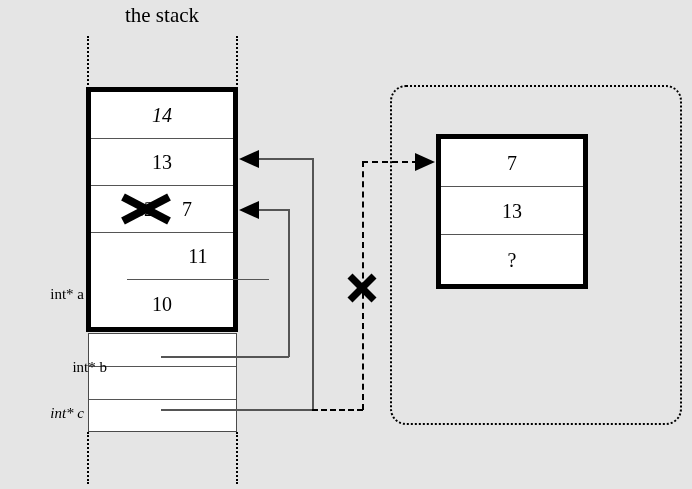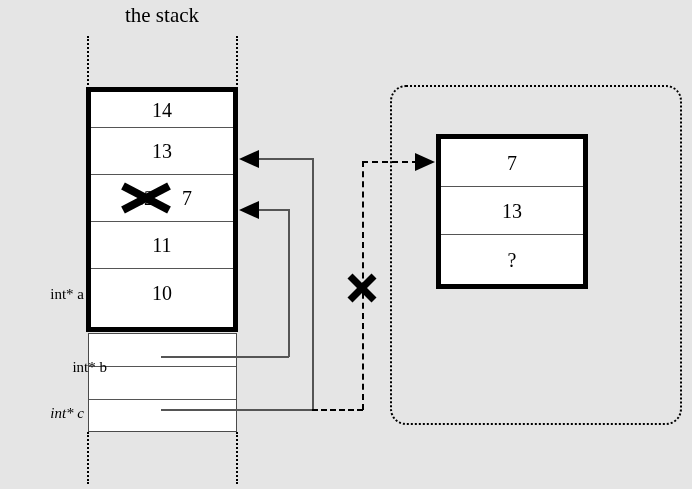--- a/index.html
+++ b/index.html
@@ -155,40 +155,40 @@
 
   <div class="stack-guide" style="left:87px; top:36px; height:53px;"></div>
   <div class="stack-guide" style="left:236px; top:36px; height:53px;"></div>
   <div class="stack-guide" style="left:87px; top:432px; height:52px;"></div>
   <div class="stack-guide" style="left:236px; top:432px; height:52px;"></div>
 
   <div class="heap-region"></div>
 
   <div class="mem-box thick" id="stack-frame" style="left:86px; top:87px; width:152px; height:245px;">
 
-    <div class="cell" style="height:36px;">
+    <div class="cell" style="height:47px;font-style:italic;">
       <span class="val">14</span>
     </div>
 
     <div class="cell" style="height:47px;">
       <span class="val">13</span>
     </div>
 
     <div class="cell" style="height:47px;">
       <span class="struck">
         <span>12</span>
         <svg class="xmark" viewBox="0 0 52 32">
           <line x1="3" y1="4" x2="49" y2="28" stroke="#000" stroke-width="8" stroke-linecap="butt"></line>
           <line x1="3" y1="28" x2="49" y2="4" stroke="#000" stroke-width="8" stroke-linecap="butt"></line>
         </svg>
       </span>
       <span class="newval">7</span>
     </div>
 
-    <div class="cell" style="height:47px;">
+    <div class="cell" style="height:47px;margin-left:36px;">
       <span class="val">11</span>
     </div>
 
     <div class="cell" style="height:47px;">
       <span class="val">10</span>
     </div>
   </div>
 
   <div class="mem-box thin" id="pointer-rows" style="left:88px; top:333px; width:149px; height:99px;">
     <div class="cell" style="height:33px;"></div>

